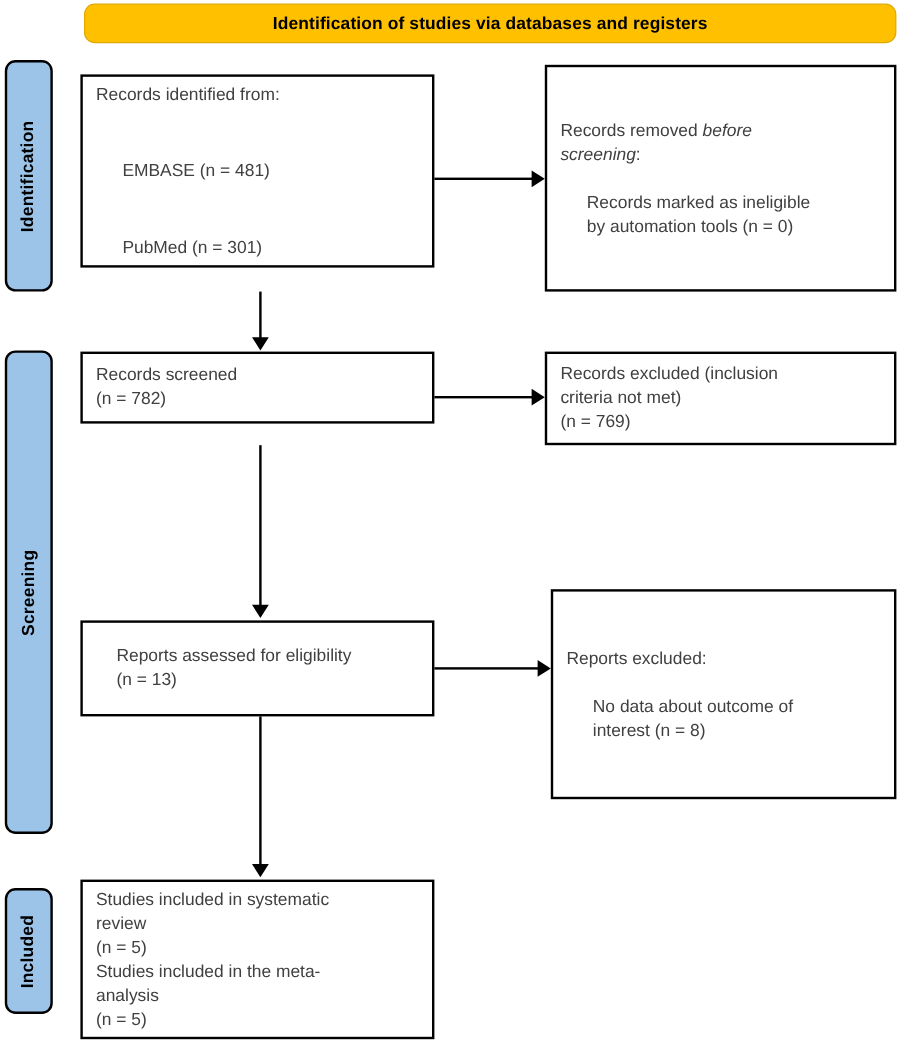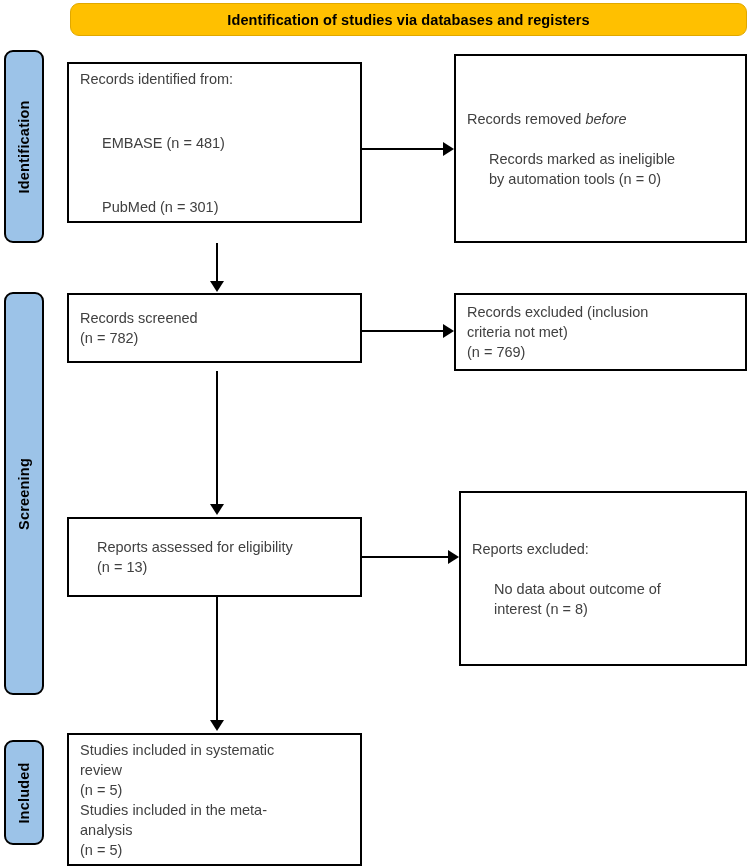--- a/index.html
+++ b/index.html
@@ -124,32 +124,33 @@
   </div>
 
   <div class="flow-box" style="left:67px; top:62px; width:295px; height:161px;gap:44px;">
     <div class="line">Records identified from:</div>
     <div class="line indent1">EMBASE (n = 481)</div>
     <div class="line indent1">PubMed (n = 301)</div>
   </div>
 
   <div class="flow-box" style="left:454px; top:54px; width:293px; height:189px;">
     <div class="line"><span>Records removed </span><span class="ital">before</span></div>
+    <div class="line"><span class="ital">screening</span><span>:</span></div>
     <div class="gap"></div>
     <div class="line indent1">Records marked as ineligible</div>
     <div class="line indent1">by automation tools (n = 0)</div>
   </div>
 
   <div class="h-line" style="left:362px; top:148px; width:84px;"></div>
   <div class="arrow-right" style="left:443px; top:142px;"></div>
 
   <div class="v-line" style="left:216px; top:243px; height:39px;"></div>
   <div class="arrow-down" style="left:210px; top:281px;"></div>
 
-  <div class="flow-box" style="left:67px; top:293px; width:295px; height:70px;">
+  <div class="flow-box" style="left:67px; top:293px; width:295px; height:60px;">
     <div class="line">Records screened</div>
     <div class="line">(n = 782)</div>
   </div>
 
   <div class="flow-box" style="left:454px; top:293px; width:293px; height:78px;">
     <div class="line">Records excluded (inclusion</div>
     <div class="line">criteria not met)</div>
     <div class="line">(n = 769)</div>
   </div>
 

